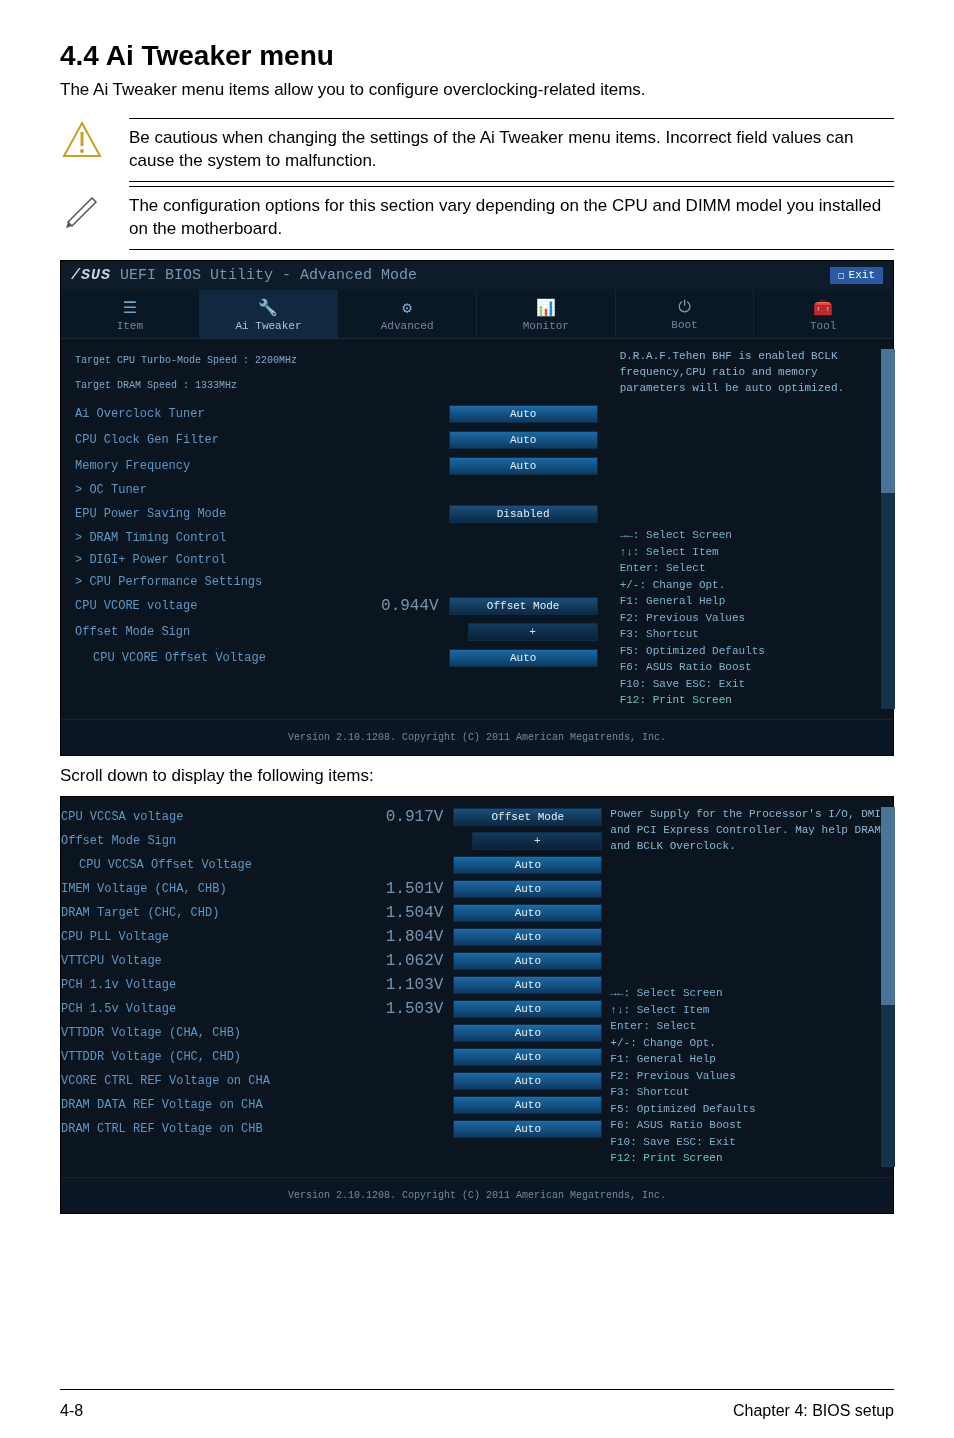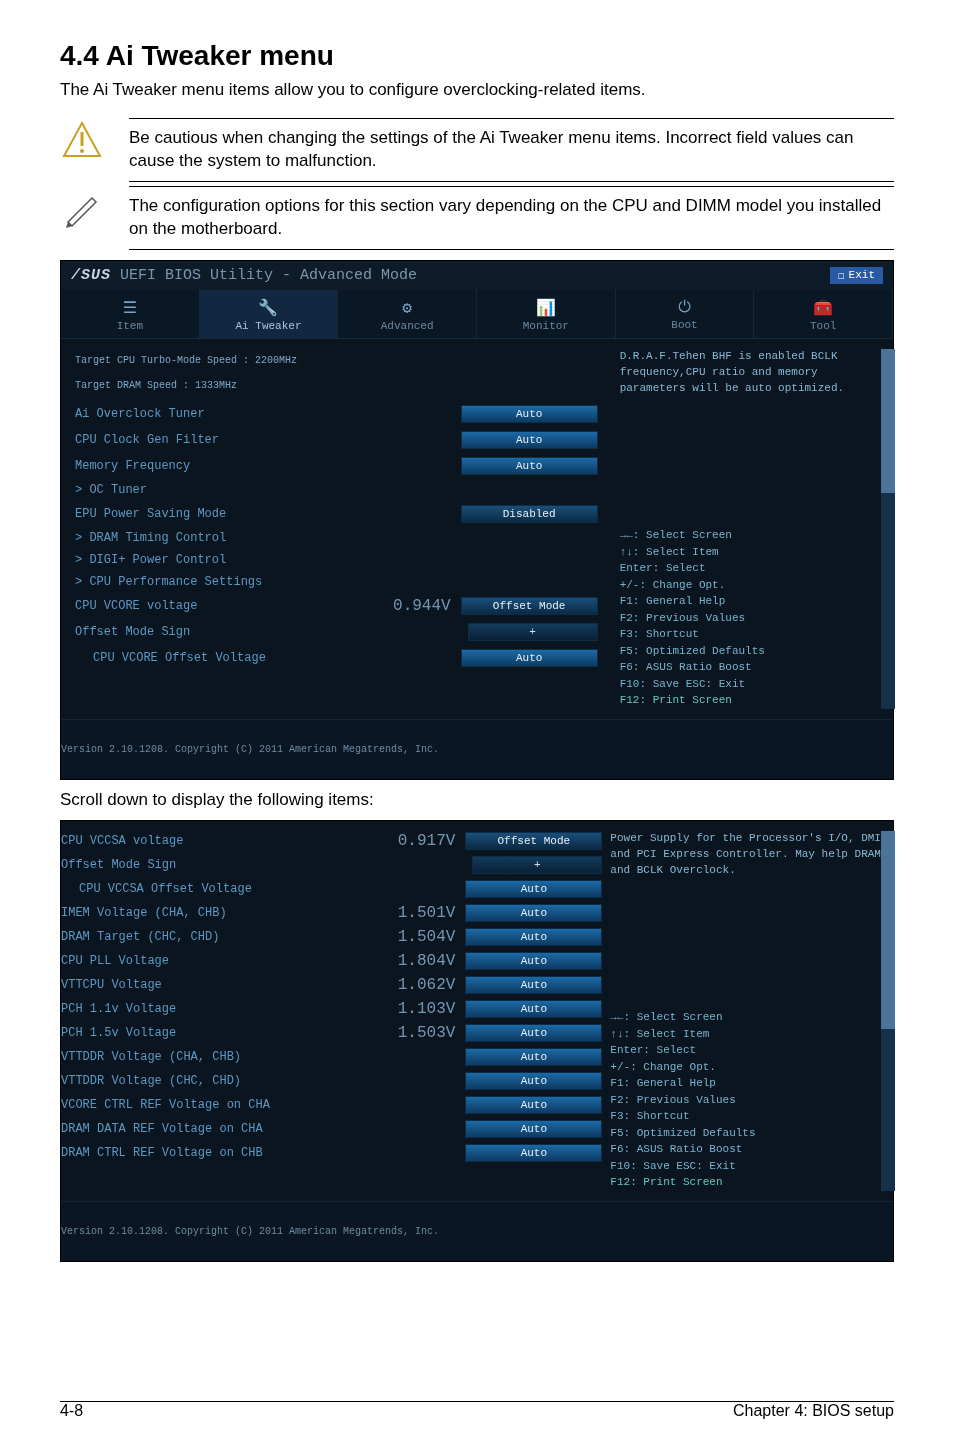--- a/index.html
+++ b/index.html
@@ -80,49 +80,49 @@
     display:flex; flex-direction:column; justify-content:space-between;
   }
   .bios-row {
     display:flex; justify-content:space-between; align-items:center;
     padding: 4px 0; color:#5c98c4;
   }
   .bios-row.header { color:#7da9ca; font-size:10px; margin-bottom:6px;}
   .bios-row .label { flex:1; }
   .bios-row .val-num { width:90px; text-align:right; color:#7596b2; padding-right:10px; font-size:16px;}
   .bios-row .field {
-    width:137px; text-align:center;
+    width:149px; text-align:center;
     background: linear-gradient(#1b6aa7,#0d3a62);
     color:#e8f1f7; font-size:11px; padding:2px 0; border:1px solid #0b2d48;
   }
   .bios-row .field.dark { background: linear-gradient(#1a4e7a,#0b2a45);}
   .bios-row .field.plus {
     background: linear-gradient(#133b5c,#0a2037); color:#d2e1ea; width:130px;
   }
   .infotext { color:#88b8d4; font-size:11px; line-height:1.45; }
   .helpkeys { color:#79b3ce; font-size:11px; line-height:1.5; }
   .helpkeys .last { color:#69c7b4; }
   .bios-footer {
-    color:#6f8aa1; font-size:10px; padding:24px 0; background:#0a1623;
+    text-align:center; color:#6f8aa1; font-size:10px; padding:12px 0; background:#0a1623;
     border-top:1px solid #142536;
   }
   .caption {
     font-size:17px; margin:10px 0 8px 0;
   }
   .slider {
     position:absolute; right:-2px; width:14px; background:#16314a; display:flex; flex-direction:column;
   }
   .slider .knob { background:#4a7599; flex:0 0 40%; }
   
   .bios2 .bios-left { padding:8px 0; }
   .bios2 .bios-row { padding:3px 0; }
   .page-footer {
     position:absolute; bottom:18px; left:60px; right:60px;
     display:flex; justify-content:space-between; font-size:16px;
-    border-top:1px solid #000; padding-top:0;gap:20px;
+    border-top:1px solid #000; padding-top:12px;gap:20px;
   }
   .rel { position:relative; }
 </style>
 </head>
 <body>
 
 <h1>4.4    Ai Tweaker menu</h1>
 <p class="subtitle">The Ai Tweaker menu items allow you to configure overclocking-related items.</p>
 
 <div class="note-row">

